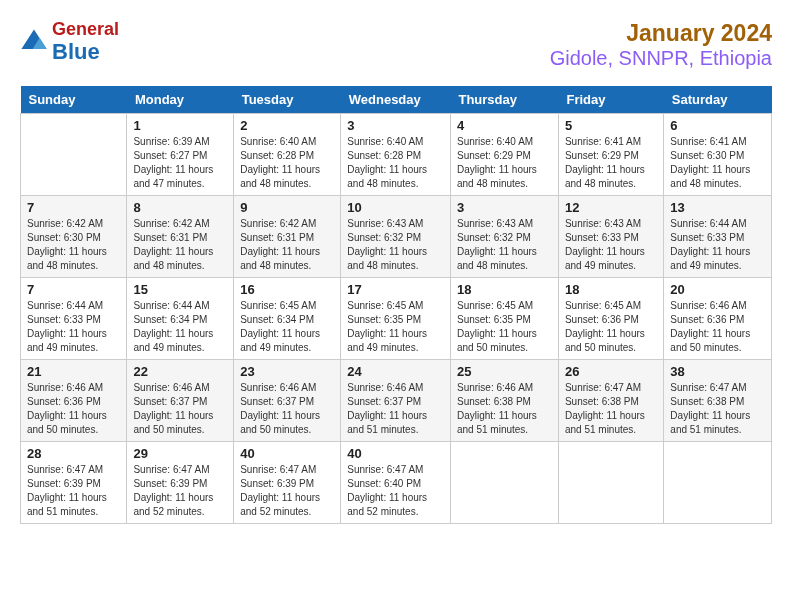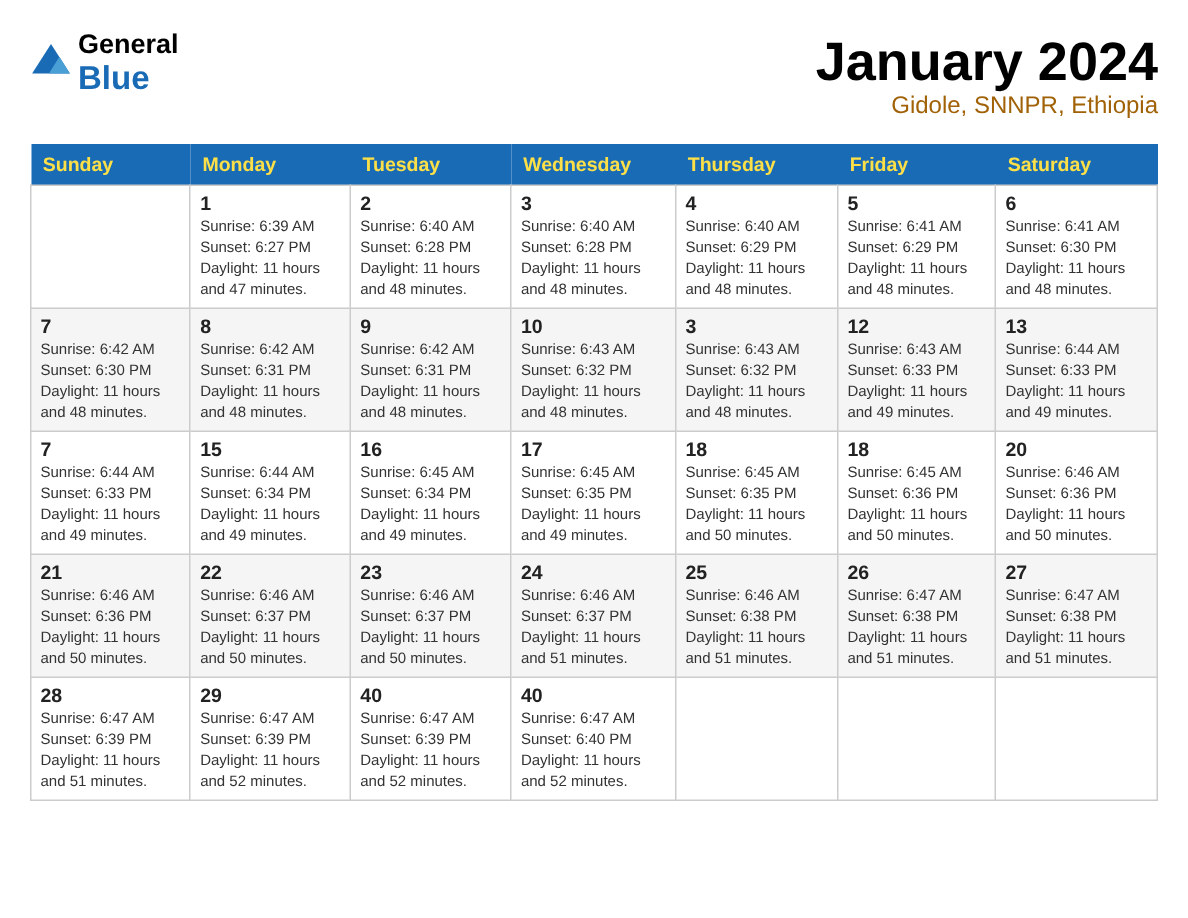--- a/index.html
+++ b/index.html
@@ -21,52 +21,52 @@
       align-items: center;
     }
     .logo-text {
       display: flex;
       flex-direction: column;
       line-height: 1.1;
     }
     .logo-general {
       font-size: 18px;
       font-weight: bold;
-      color: #000000;
+      color: #b91c1c;
     }
     .logo-blue {
       font-size: 22px;
       font-weight: bold;
       color: #1a6bb5;
     }
     .logo-icon {
       width: 28px;
       height: 28px;
       margin-right: 4px;
     }
     .title-section {
       text-align: right;
     }
     .month-title {
-      font-size: 36px;
-      font-weight: bold;
-      color: #000000;
+      font-size: 23px;
+      font-weight: bold;
+      color: #a16207;
     }
     .location {
-      font-size: 16px;
-      color: #a16207;
+      font-size: 20px;
+      color: #8b5cf6;
     }
     .calendar {
       width: 100%;
       border-collapse: collapse;
       font-size: 11px;
     }
     .calendar th {
       background-color: #1a6bb5;
-      color: #fde047;
+      color: #ffffff;
       text-align: left;
       padding: 6px 8px;
       font-size: 13px;
       font-weight: bold;
     }
     .calendar td {
       border: 1px solid #ccc;
       vertical-align: top;
       padding: 4px 6px;
       width: 113px;
@@ -335,21 +335,21 @@
       </td>
         <td>
         <span class="day-number">26</span>
         <div class="day-info">
           Sunrise: 6:47 AM<br>
           Sunset: 6:38 PM<br>
           Daylight: 11 hours and 51 minutes.
         </div>
       </td>
         <td>
-        <span class="day-number">27</span>
+        <span class="day-number">38</span>
         <div class="day-info">
           Sunrise: 6:47 AM<br>
           Sunset: 6:38 PM<br>
           Daylight: 11 hours and 51 minutes.
         </div>
       </td>
       </tr>
       <tr>
         <td>
         <span class="day-number">28</span>

